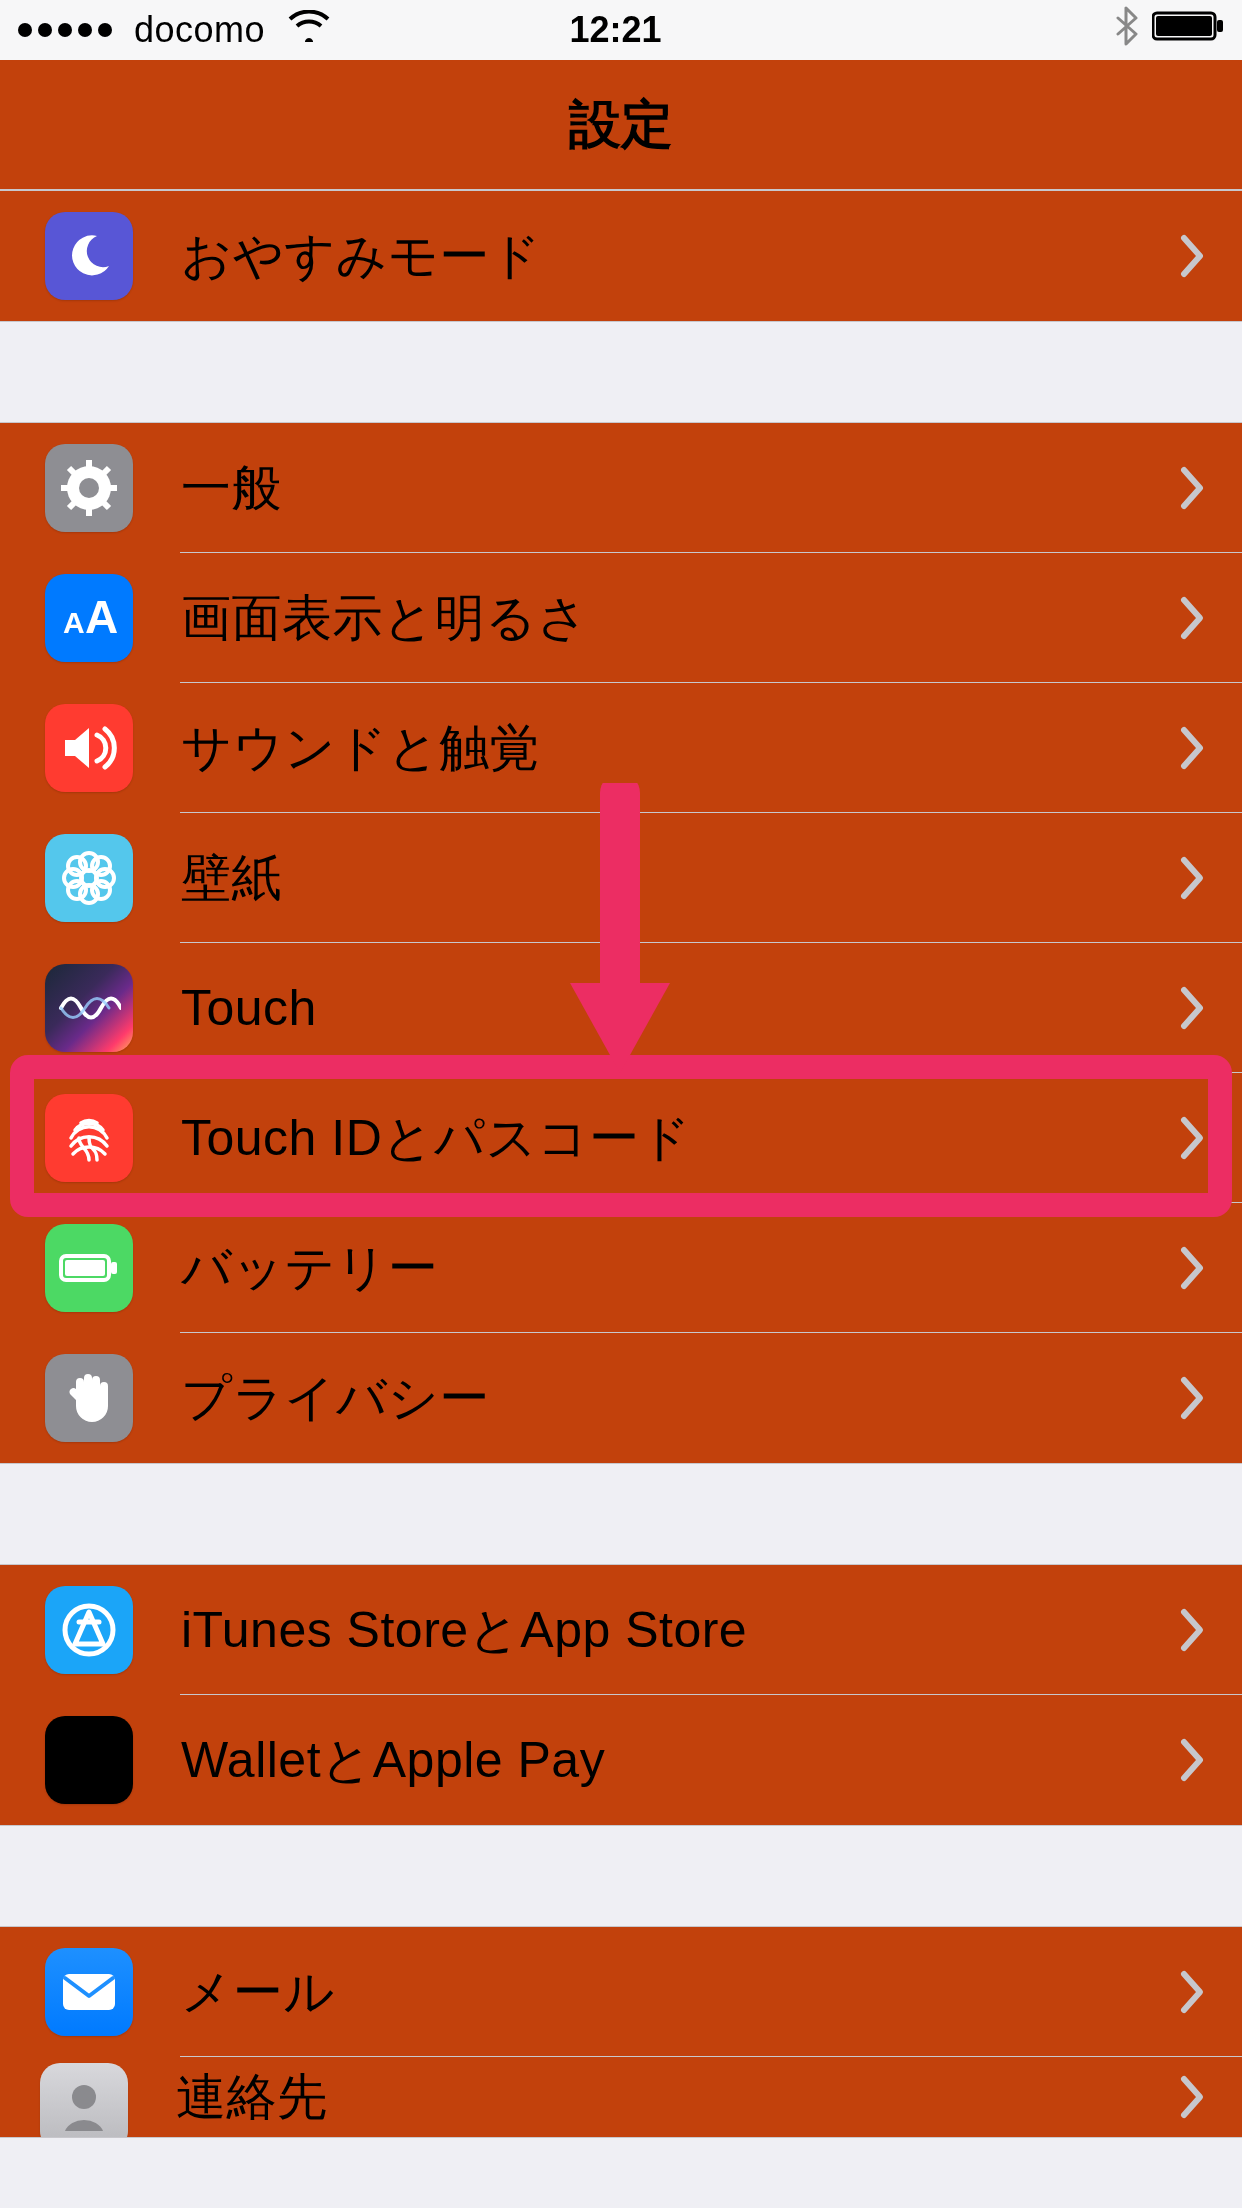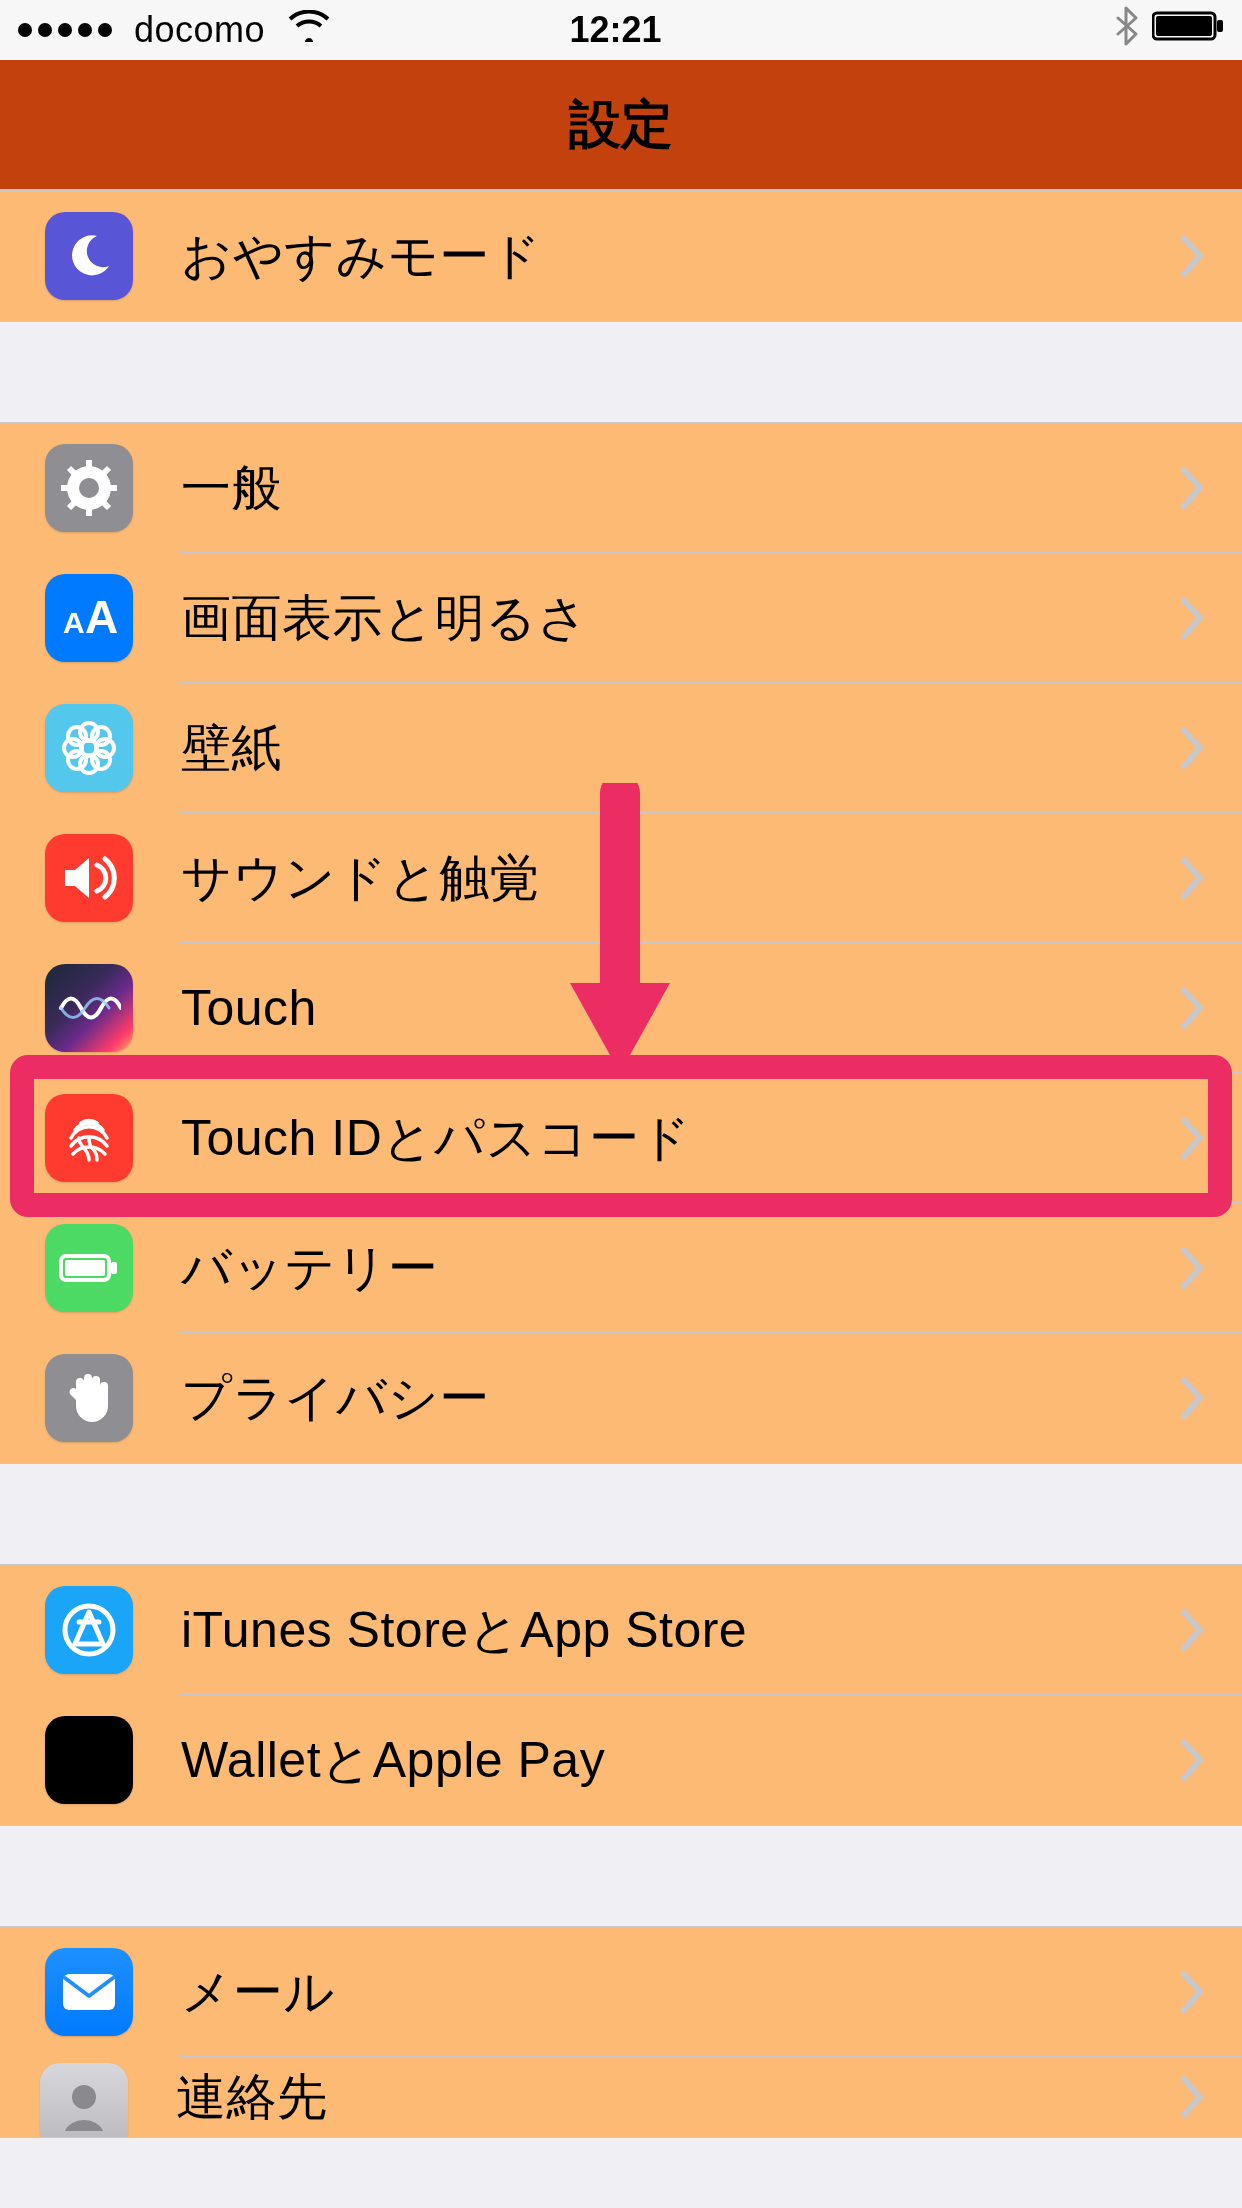--- a/index.html
+++ b/index.html
@@ -44,21 +44,21 @@
     border-bottom: 1px solid #c8c7cc;
     display: flex;
     align-items: center;
     justify-content: center;
     font-size: 52px;
     font-weight: 600;
   }
 
   
   .group {
-    background: #fdba74;
+    background: #c2410c;
     border-top: 1px solid #c8c7cc;
     border-bottom: 1px solid #c8c7cc;
   }
   .gap { height: 100px; }
 
   .row {
     display: flex;
     align-items: center;
     height: 130px;
     padding-left: 45px;
@@ -239,20 +239,37 @@
     <span class="label">画面表示と明るさ</span>
     <span class="chevron">
         <svg width="28" height="48" viewBox="0 0 28 48">
           <path d="M6 6 L22 24 L6 42" stroke="#c7c7cc" stroke-width="6" fill="none" stroke-linecap="round" stroke-linejoin="round"></path>
         </svg>
       </span>
     <div class="sep-after"></div>
   </div>
 
   <div class="row">
+    <div class="icon-box bg-sound">
+      <svg width="60" height="50" viewBox="0 0 60 50">
+        <path d="M6 17 H16 L30 5 V45 L16 33 H6 Z" fill="#fff"></path>
+        <path d="M38 12 A14 14 0 0 1 38 38" stroke="#fff" stroke-width="5" fill="none" stroke-linecap="round"></path>
+        <path d="M46 6 A24 24 0 0 1 46 44" stroke="#fff" stroke-width="5" fill="none" stroke-linecap="round"></path>
+      </svg>
+    </div>
+    <span class="label">サウンドと触覚</span>
+    <span class="chevron">
+        <svg width="28" height="48" viewBox="0 0 28 48">
+          <path d="M6 6 L22 24 L6 42" stroke="#c7c7cc" stroke-width="6" fill="none" stroke-linecap="round" stroke-linejoin="round"></path>
+        </svg>
+      </span>
+    <div class="sep-after"></div>
+  </div>
+
+  <div class="row">
     <div class="icon-box bg-wallpaper">
       <svg width="60" height="60" viewBox="0 0 60 60">
         <g fill="none" stroke="#fff" stroke-width="4">
           <circle cx="30" cy="30" r="8"></circle>
           <circle cx="30" cy="14" r="9"></circle>
             <circle cx="30" cy="46" r="9"></circle>
           <circle cx="14" cy="30" r="9"></circle>
             <circle cx="46" cy="30" r="9"></circle>
           <circle cx="18" cy="18" r="9"></circle>
             <circle cx="42" cy="42" r="9"></circle>
@@ -264,37 +281,20 @@
     <span class="label">壁紙</span>
     <span class="chevron">
         <svg width="28" height="48" viewBox="0 0 28 48">
           <path d="M6 6 L22 24 L6 42" stroke="#c7c7cc" stroke-width="6" fill="none" stroke-linecap="round" stroke-linejoin="round"></path>
         </svg>
       </span>
     <div class="sep-after"></div>
   </div>
 
   <div class="row">
-    <div class="icon-box bg-sound">
-      <svg width="60" height="50" viewBox="0 0 60 50">
-        <path d="M6 17 H16 L30 5 V45 L16 33 H6 Z" fill="#fff"></path>
-        <path d="M38 12 A14 14 0 0 1 38 38" stroke="#fff" stroke-width="5" fill="none" stroke-linecap="round"></path>
-        <path d="M46 6 A24 24 0 0 1 46 44" stroke="#fff" stroke-width="5" fill="none" stroke-linecap="round"></path>
-      </svg>
-    </div>
-    <span class="label">サウンドと触覚</span>
-    <span class="chevron">
-        <svg width="28" height="48" viewBox="0 0 28 48">
-          <path d="M6 6 L22 24 L6 42" stroke="#c7c7cc" stroke-width="6" fill="none" stroke-linecap="round" stroke-linejoin="round"></path>
-        </svg>
-      </span>
-    <div class="sep-after"></div>
-  </div>
-
-  <div class="row">
     <div class="icon-box bg-siri">
       <svg width="64" height="50" viewBox="0 0 64 50">
         <path d="M4 25 Q14 6 24 25 T44 25 T64 25" stroke="#fff" stroke-width="4" fill="none" stroke-linecap="round"></path>
         <path d="M4 25 Q16 44 28 25 T52 25" stroke="#9ad0ff" stroke-width="3" fill="none" stroke-linecap="round" opacity="0.8"></path>
       </svg>
     </div>
     <span class="label">Touch</span>
     <span class="chevron">
         <svg width="28" height="48" viewBox="0 0 28 48">
           <path d="M6 6 L22 24 L6 42" stroke="#c7c7cc" stroke-width="6" fill="none" stroke-linecap="round" stroke-linejoin="round"></path>

